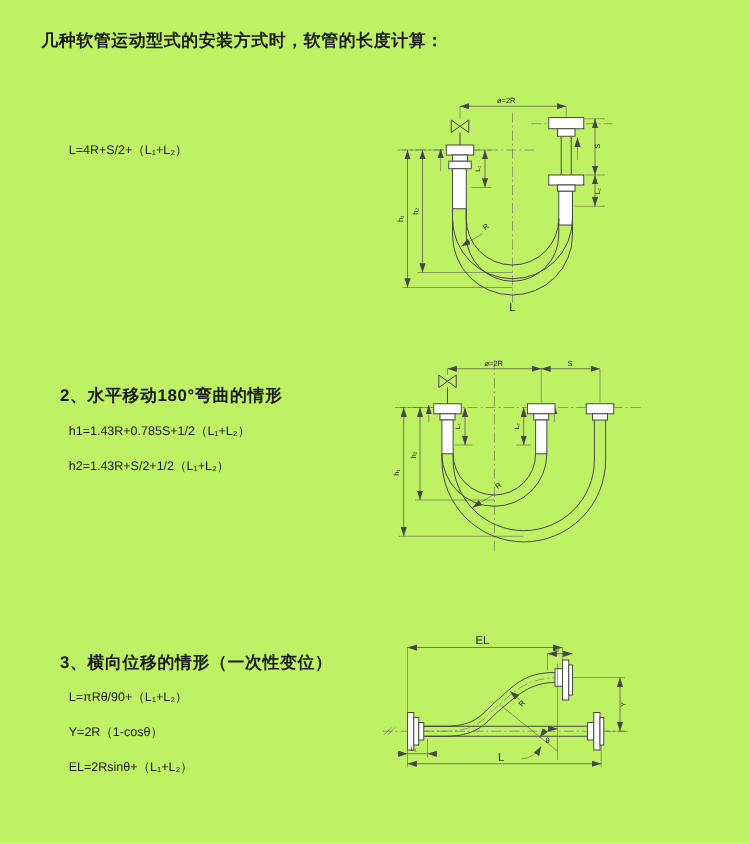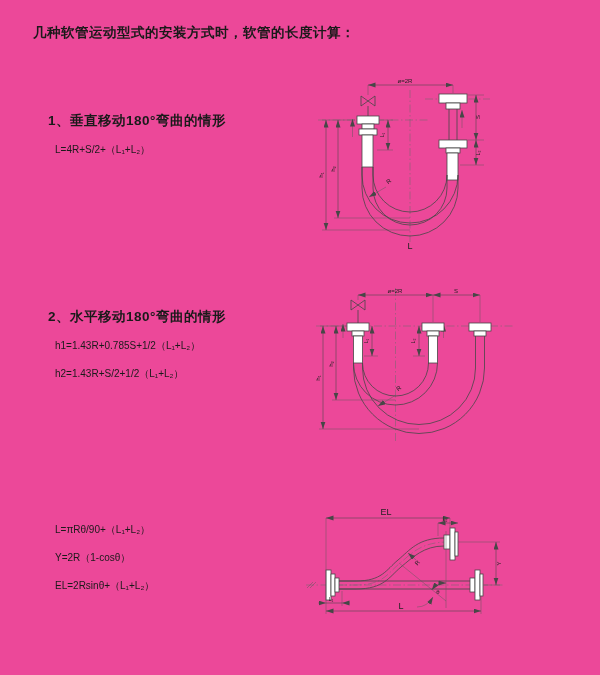--- a/index.html
+++ b/index.html
@@ -1,20 +1,20 @@
 <!DOCTYPE html>
 <html><head>
 <meta charset="utf-8">
 <style>
   html,body{margin:0;padding:0;}
   body{
     width:600px;height:675px;background:#ffffff;position:relative;overflow:hidden;
     font-family:"Liberation Sans","DejaVu Sans",sans-serif;color:#1a1a1a;
   }
-  .page{position:absolute;inset:0;background:#ec4899;}
+  .page{position:absolute;inset:0;background:#bef264;}
   .title{position:absolute;left:33px;top:24px;font-size:13.5px;font-weight:bold;letter-spacing:.5px;}
   .sec{position:absolute;left:48px;}
   .heading{font-size:13.5px;font-weight:bold;line-height:17px;margin-bottom:12px;letter-spacing:.5px;}
   .formula{font-size:10px;line-height:17px;margin-left:7px;margin-bottom:11px;white-space:nowrap;}
   svg.diag{position:absolute;overflow:visible;}
   .pr{fill:#ffffff;stroke:#474747;stroke-width:.8;}
   .hose{fill:none;stroke:#474747;stroke-width:.8;}
   .cl{stroke:#6a6a6a;stroke-width:.5;stroke-dasharray:8 2.5 1.5 2.5;fill:none;}
   .xl{stroke:#5a5a5a;stroke-width:.45;fill:none;}
   .dim{stroke:#474747;stroke-width:.55;fill:none;}
@@ -23,31 +23,31 @@
   .big{font-size:9px;}
 </style>
 </head>
 <body>
 
 <div class="page">
 
   <div class="title">几种软管运动型式的安装方式时，软管的长度计算：</div>
 
   <div class="sec" style="top:112px;">
-    <div class="heading">1、垂直移动180°弯曲的情形</div>
     <div class="formula">L=4R+S/2+（L₁+L₂）</div>
   </div>
 
   <div class="sec" style="top:308px;">
     <div class="heading">2、水平移动180°弯曲的情形</div>
     <div class="formula">h1=1.43R+0.785S+1/2（L₁+L₂）</div>
     <div class="formula">h2=1.43R+S/2+1/2（L₁+L₂）</div>
   </div>
 
   <div class="sec" style="top:521px;">
+    <div class="heading">3、横向位移的情形（一次性变位）</div>
     <div class="formula">L=πRθ/90+（L₁+L₂）</div>
     <div class="formula">Y=2R（1-cosθ）</div>
     <div class="formula">EL=2Rsinθ+（L₁+L₂）</div>
   </div>
 
   <svg id="d1" class="diag" style="left:310px;top:70px;" width="290" height="195" viewBox="0 0 290 195">
     <defs>
       <marker id="ar" markerWidth="9" markerHeight="6" refX="7.5" refY="2.5" orient="auto-start-reverse" markerUnits="userSpaceOnUse">
         <path d="M0,0 L7.5,2.5 L0,5 Z" fill="#474747"></path>
       </marker>

